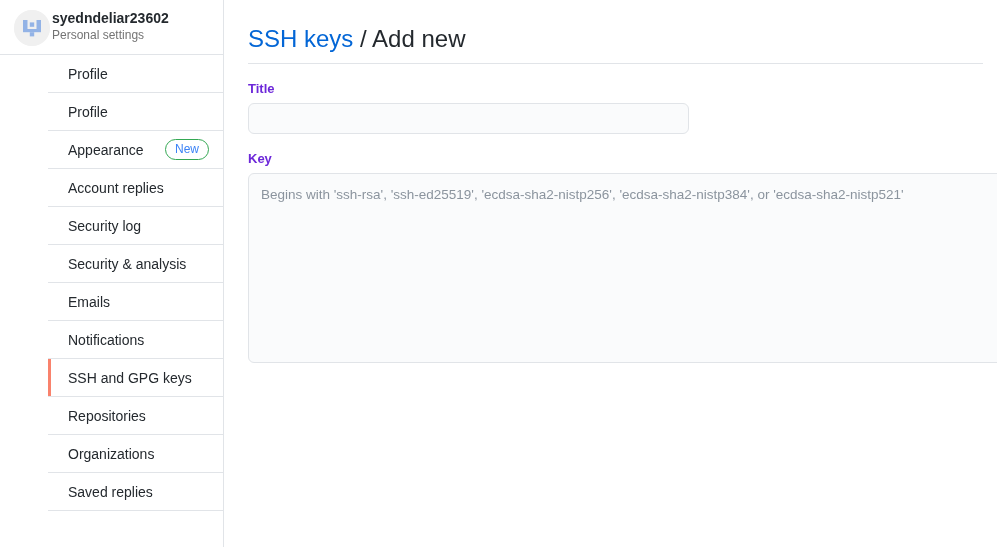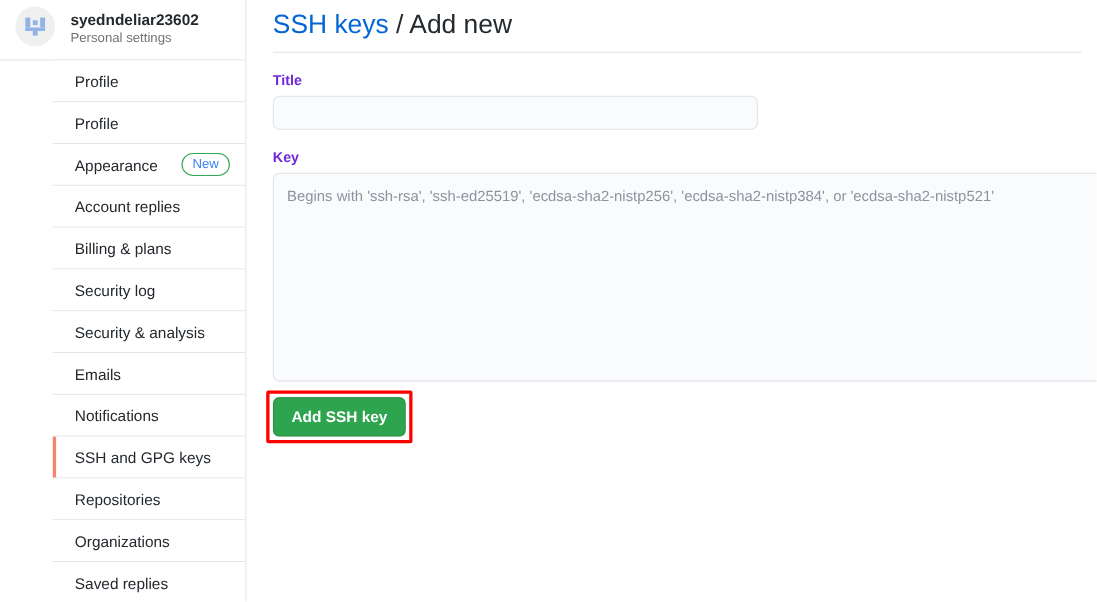--- a/index.html
+++ b/index.html
@@ -31,22 +31,22 @@
     width: 224px;
     height: 547px;
     flex: 0 0 224px;
     border-right: 1px solid #e1e4e8;
     background: #ffffff;
     overflow: hidden;
   }
 
   .account-switcher {
     display: flex;
-    align-items: flex-end;
-    gap: 14px;
+    align-items: flex-start;
+    gap: 2px;
     padding: 10px 12px 12px 14px;
     height: 55px;
     border-bottom: 1px solid #e1e4e8;
   }
 
   .avatar {
     width: 36px;
     height: 36px;
     flex: 0 0 36px;
     border-radius: 50%;
@@ -118,21 +118,21 @@
     font-size: 12px;
     line-height: 1;
     padding: 3px 9px 4px;
     white-space: nowrap;
   }
 
   
   .content {
     flex: 1 1 auto;
     height: 547px;
-    padding: 8px 14px 0 24px;
+    padding: 24px 14px 0 24px;
     overflow: hidden;
   }
 
   .page-head {
     padding-bottom: 9px;
     border-bottom: 1px solid #e1e4e8;
     margin-bottom: 0;
   }
 
   .page-title {
@@ -263,23 +263,20 @@
           <span class="nav-label">Profile</span>
         </li>
         <li class="nav-item">
           <span class="nav-label">Appearance</span>
           <span class="badge-new">New</span>
         </li>
         <li class="nav-item">
           <span class="nav-label">Account replies</span>
         </li>
         <li class="nav-item">
-          <span class="nav-label">Billing &amp; plans</span>
-        </li>
-        <li class="nav-item">
           <span class="nav-label">Security log</span>
         </li>
         <li class="nav-item">
           <span class="nav-label">Security &amp; analysis</span>
         </li>
         <li class="nav-item">
           <span class="nav-label">Emails</span>
         </li>
         <li class="nav-item">
           <span class="nav-label">Notifications</span>
@@ -312,19 +309,15 @@
     <div class="form-group">
       <label class="field-label">Title</label>
       <input class="text-input" type="text" placeholder="" style="">
     </div>
 
     <div class="form-group">
       <label class="field-label">Key</label>
       <textarea class="key-area" placeholder="Begins with 'ssh-rsa', 'ssh-ed25519', 'ecdsa-sha2-nistp256', 'ecdsa-sha2-nistp384', or 'ecdsa-sha2-nistp521'" style=""></textarea>
     </div>
 
-    <div class="submit-wrap">
-      <button class="btn-primary" type="button">Add SSH key</button>
-      <div class="annotation-box"></div>
-    </div>
 
   </main>
 </div>
 
 </body></html>

